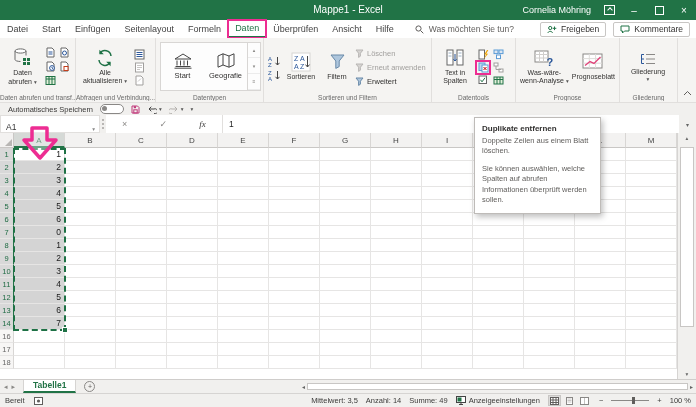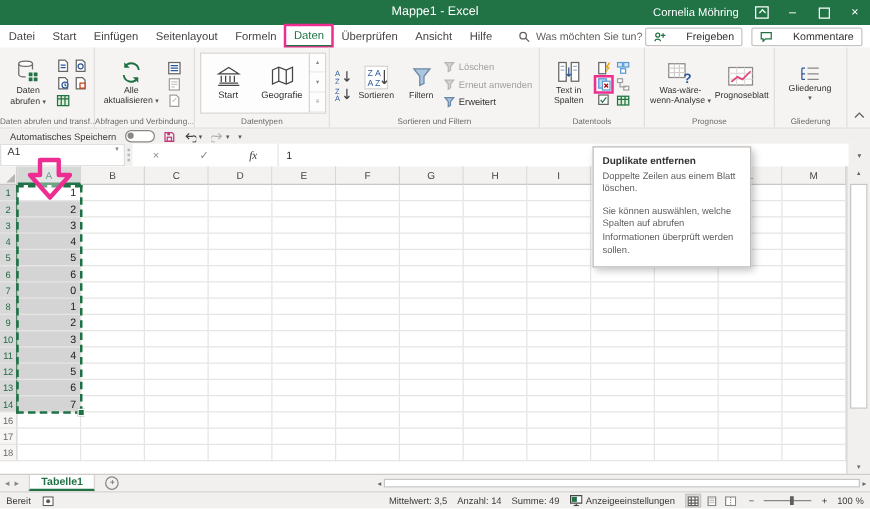--- a/index.html
+++ b/index.html
@@ -12,21 +12,21 @@
   .winbtn{display:inline-flex;align-items:center;justify-content:center;width:12px;height:12px;font-size:10px;color:#fff;}
   .restore-box{width:7px;height:7px;border:1px solid #fff;display:inline-block;}
   .ribopt-box{width:9px;height:8px;border:1px solid #fff;display:inline-block;position:relative;}
   .ribopt-box:after{content:"";position:absolute;left:2.5px;top:2px;width:3px;height:3px;border-left:1px solid #fff;border-top:1px solid #fff;transform:rotate(45deg);}
   
   .tabrow{position:absolute;top:20px;left:0;right:0;height:18px;background:#fff;display:flex;align-items:center;font-size:9px;color:#444;}
   #tabs{display:flex;height:18px;align-items:stretch;}
   .tab{padding:0 7px;line-height:18px;cursor:default;white-space:nowrap;}
   .tab-active{color:#217346;border-bottom:2px solid #217346;line-height:16px;outline:2px solid #ed2d92;outline-offset:-1px;}
   .search{display:flex;align-items:center;gap:5px;margin-left:14px;color:#605e5c;font-size:8.5px;white-space:nowrap;}
-  .pillbtn{display:flex;align-items:center;gap:16px;border:1px solid #c8c6c4;background:#fff;border-radius:2px;
+  .pillbtn{display:flex;align-items:center;gap:4px;border:1px solid #c8c6c4;background:#fff;border-radius:2px;
     height:13px;padding:0 6px;font-size:8.5px;color:#323130;white-space:nowrap;justify-content:space-between;}
   .tab-right{margin-left:auto;display:flex;align-items:center;gap:7px;padding-right:6px;}
   
   .ribbon{position:absolute;top:38px;left:0;right:0;height:65px;background:#f5f4f2;border-bottom:1px solid #e1dfdd;display:flex;box-sizing:border-box;}
   .group{position:relative;border-right:1px solid #e1dfdd;display:flex;align-items:center;gap:3px;padding:3px 4px 12px;box-sizing:border-box;}
   .glabel{position:absolute;bottom:1px;left:0;right:0;text-align:center;font-size:6.5px;color:#696969;white-space:nowrap;overflow:hidden;}
   .bigbtn{display:flex;flex-direction:column;align-items:center;font-size:7px;color:#323130;text-align:center;line-height:1.2;padding-top:2px;}
   .blabel{margin-top:1px;}
   .dd{font-size:5.5px;color:#555;}
   .smallcol{display:flex;flex-direction:column;gap:2px;padding-top:4px;}
@@ -41,21 +41,21 @@
   .tbtn{display:flex;align-items:center;gap:3px;font-size:7.5px;color:#323130;height:13px;white-space:nowrap;}
   .tbtn.dis{color:#a19f9d;}
   .azcol{display:flex;flex-direction:column;gap:3px;padding-top:4px;}
   .collapse{position:absolute;right:4px;bottom:2px;}
   
   .qat{position:absolute;top:103px;left:0;right:0;height:12px;background:#f1f0ee;display:flex;align-items:center;gap:7px;padding-left:8px;font-size:7.5px;color:#3b3a39;}
   .toggle{width:22px;height:8px;border:1px solid #8a8886;border-radius:5px;position:relative;background:#fff;}
   .toggle i{position:absolute;left:1px;top:1px;width:5px;height:5px;border-radius:50%;background:#8a8886;}
   
   .fbar{position:absolute;top:115px;left:0;right:0;height:18px;background:#f1f0ee;display:flex;align-items:stretch;}
-  .namebox{width:100px;background:#fff;border:1px solid #e1dfdd;display:flex;align-items:flex-start;font-size:8.5px;padding-left:5px;color:#333;box-sizing:border-box;}
+  .namebox{width:100px;background:#fff;border:1px solid #e1dfdd;display:flex;align-items:flex-end;font-size:8.5px;padding-left:5px;color:#333;box-sizing:border-box;}
   .namebox .dd{margin-left:auto;padding-right:4px;color:#888;}
   .fdots{width:6px;display:flex;align-items:center;justify-content:center;}
   .fdots i{display:block;height:10px;border-left:2px dotted #b8b6b4;}
   .ftools{width:116px;display:flex;align-items:center;justify-content:space-around;background:#fff;border-right:1px solid #e1dfdd;color:#8a8886;font-size:9px;}
   .fx{font-style:italic;font-family:"Liberation Serif",serif;font-size:9px;color:#3b3a39;}
   .fcontent{flex:1;background:#fff;font-size:8.5px;display:flex;align-items:center;padding-left:6px;color:#222;}
   .fchevron{width:17px;display:flex;align-items:center;justify-content:center;color:#666;font-size:6px;background:#f1f0ee;}
   
   .grid{position:absolute;top:133px;left:0;width:677px;height:246px;overflow:hidden;background:#fff;}
   .gridhead{display:flex;height:15px;}

